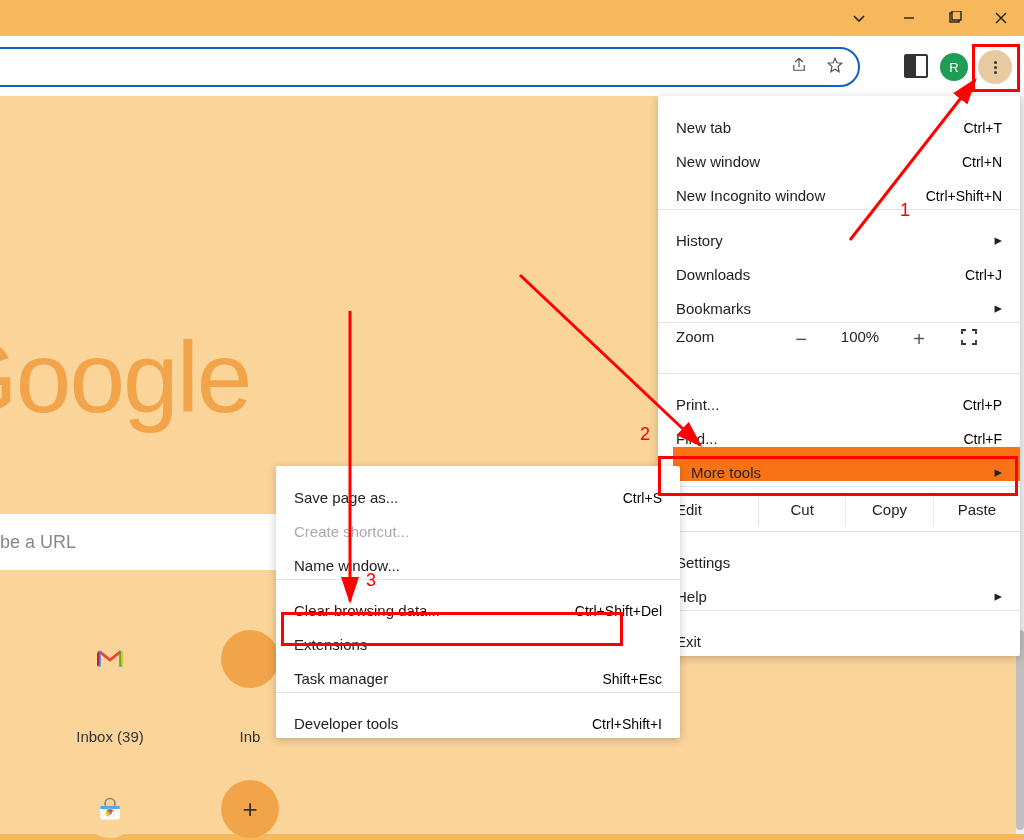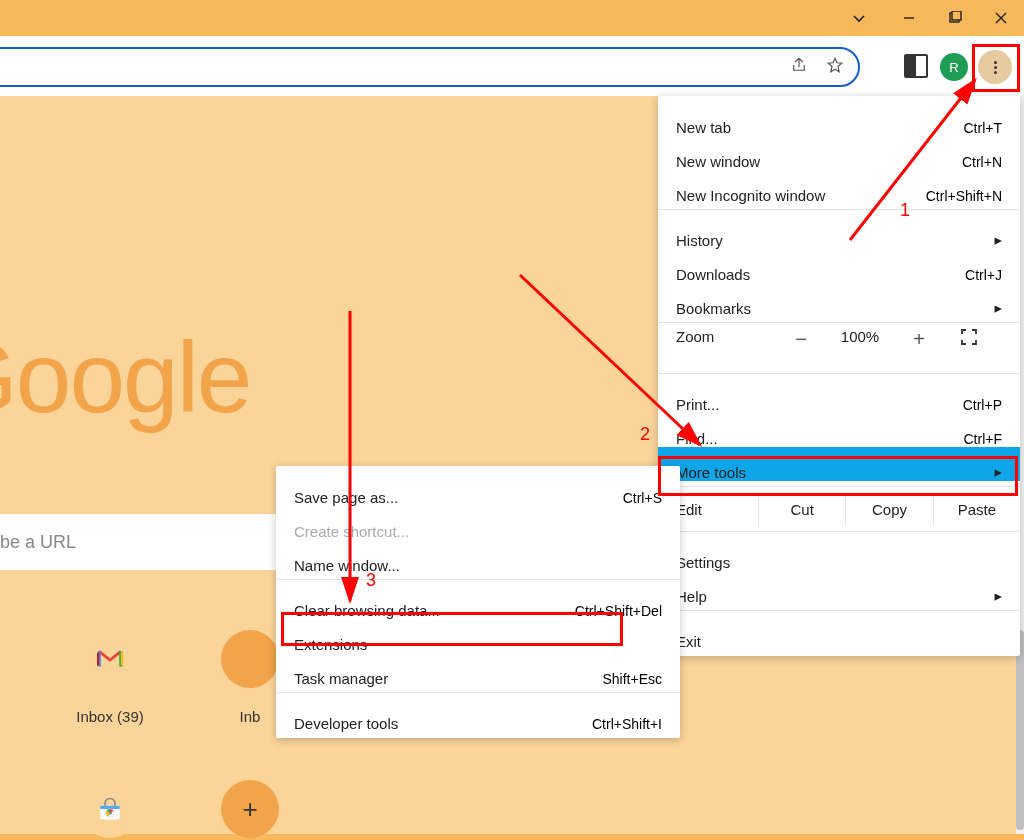--- a/index.html
+++ b/index.html
@@ -15,31 +15,31 @@
   .profile-badge { position: absolute; top: 53px; left: 940px; width: 28px; height: 28px; background: #1f9d55; color: #fff; border-radius: 50%; display: flex; align-items: center; justify-content: center; font-size: 13px; font-weight: 500; }
   .more-button { position: absolute; top: 50px; left: 978px; width: 34px; height: 34px; background: #e8caa0; border-radius: 50%; display: flex; align-items: center; justify-content: center; }
   .more-button .d { width: 3px; height: 3px; background: #333; border-radius: 50%; margin: 1px 0; }
   .more-button-box { position: absolute; top: 44px; left: 972px; width: 48px; height: 48px; border: 3px solid red; }
   .content-bg { position: absolute; top: 96px; left: 0; right: 8px; bottom: 6px; background: #fbd49a; }
   .scrollbar-track { position: absolute; top: 96px; right: 0; width: 8px; bottom: 6px; background: #f0f0f0; }
   .scrollbar-thumb { position: absolute; top: 630px; right: 0; width: 8px; height: 200px; background: #bfbfbf; border-radius: 4px; }
   .google-logo { position: absolute; left: -60px; top: 320px; font-family: "Product Sans", Arial, sans-serif; font-size: 100px; font-weight: 500; color: #f2a44b; letter-spacing: -2px; }
   .search-box { position: absolute; left: 0; top: 514px; width: 620px; height: 56px; background: #fff; border-radius: 0 28px 28px 0; display: flex; align-items: center; padding-left: 0; font-size: 18px; color: #888; }
   .shortcuts { position: absolute; top: 630px; left: 0; display: flex; flex-direction: row; }
-  .sc-col { display: flex; flex-direction: column; align-items: center; width: 140px; }
+  .sc-col { display: flex; flex-direction: column; align-items: center; width: 140px; gap: 20px; }
   .sc-icon { width: 58px; height: 58px; border-radius: 50%; background: #f2a44b; display: flex; align-items: center; justify-content: center; margin-bottom: 20px; font-size: 26px; color: #333; font-weight: 300; }
   .sc-label { font-size: 15px; color: #333; }
   .sc-icon svg { width: 26px; height: 26px; }
   .menu { position: absolute; background: #fff; box-shadow: 0 2px 10px rgba(0,0,0,.22); border-radius: 2px; font-size: 15px; color: #222; padding: 6px 0; }
   .menu .item { height: 34px; display: flex; align-items: flex-end; padding: 0 18px; justify-content: space-between; white-space: nowrap; }
   .menu .item.disabled { color: #aaa; }
   .menu .item .sc-key { color: #000000; font-size: 14px; margin-left: 30px; }
   .menu .item .chev-r { margin-left: 30px; }
   .menu .sep { height: 1px; background: #e4e4e4; margin: 5px 0; }
-  .menu .item.hl { background: #0ea5e9; }
+  .menu .item.hl { background: #f97316; margin-left: 15px; }
   .main-menu { top: 96px; left: 658px; width: 362px; }
   .sub-menu { top: 466px; left: 276px; width: 404px; }
   .zoom-row { display: flex; align-items: flex-start; height: 40px; padding: 0 0 0 18px; }
   .zoom-row .zlabel { flex: 0 0 100px; }
   .zoom-row .zbtn { flex: 0 0 50px; text-align: center; font-size: 20px; color: #555; }
   .zoom-row .zpct { flex: 0 0 68px; text-align: center; }
   .zoom-row .fs { flex: 0 0 50px; display: flex; justify-content: center; }
   .edit-row { display: flex; align-items: center; height: 34px; }
   .edit-row .elabel { flex: 0 0 100px; padding-left: 18px; }
   .edit-row .ebtn { flex: 1; text-align: center; border-left: 1px solid #e4e4e4; height: 100%; display:flex; align-items:center; justify-content:center; }

